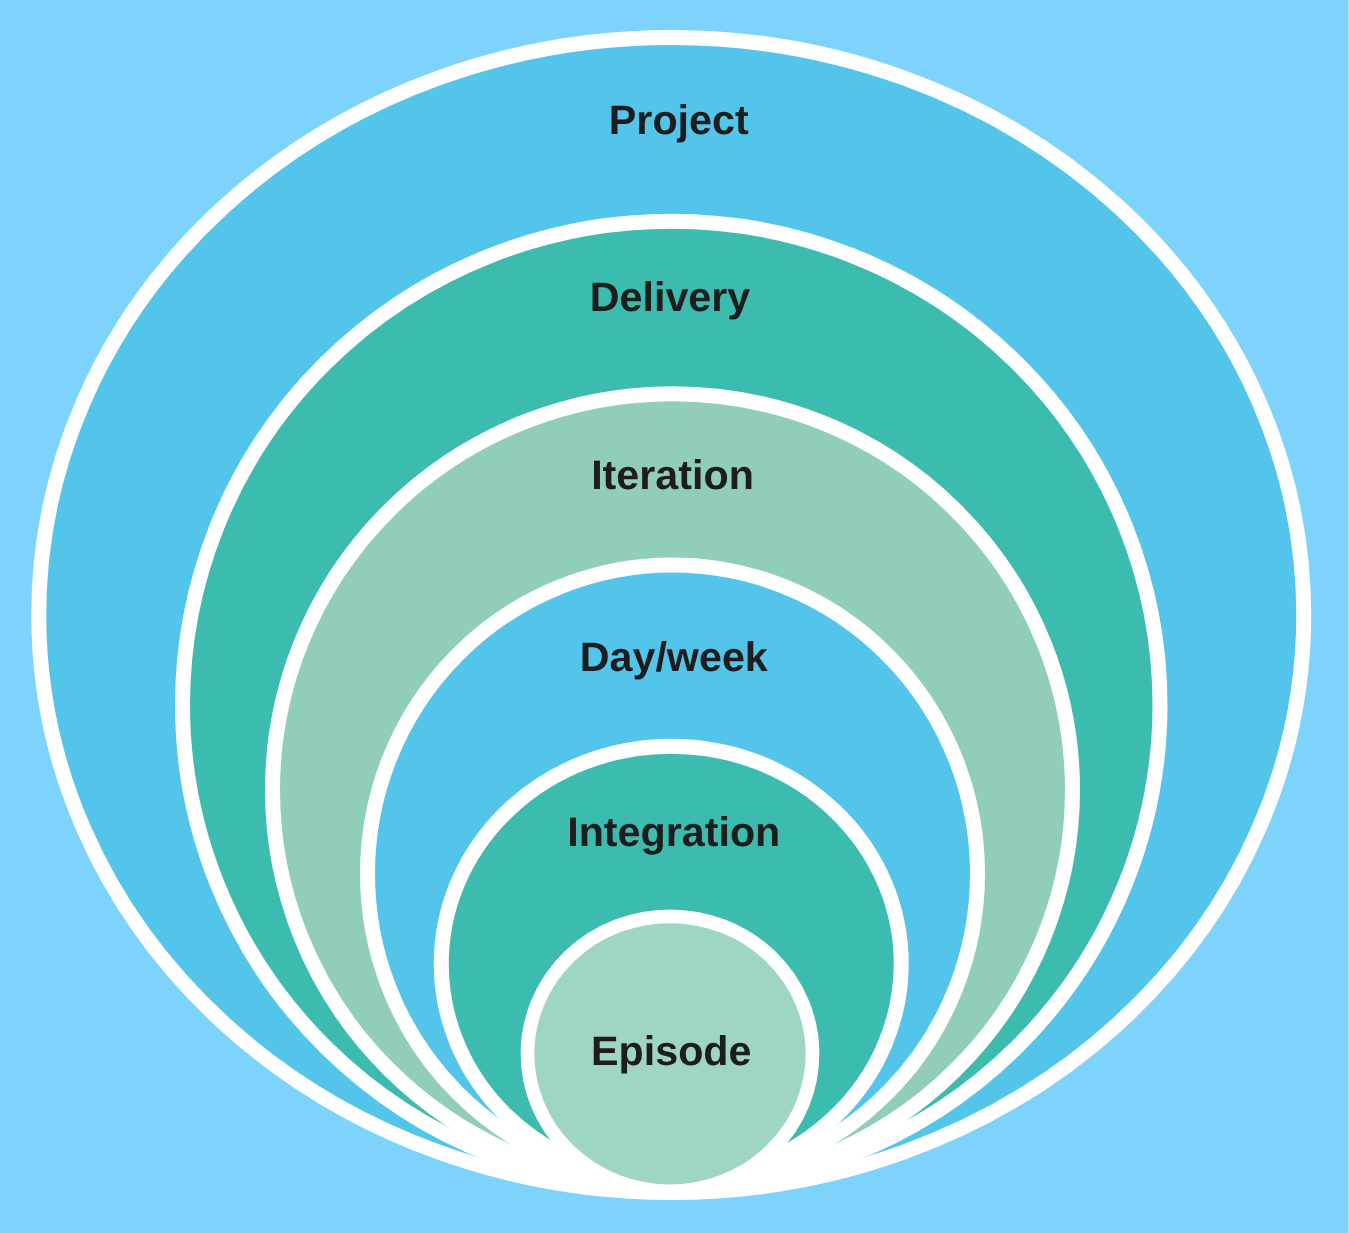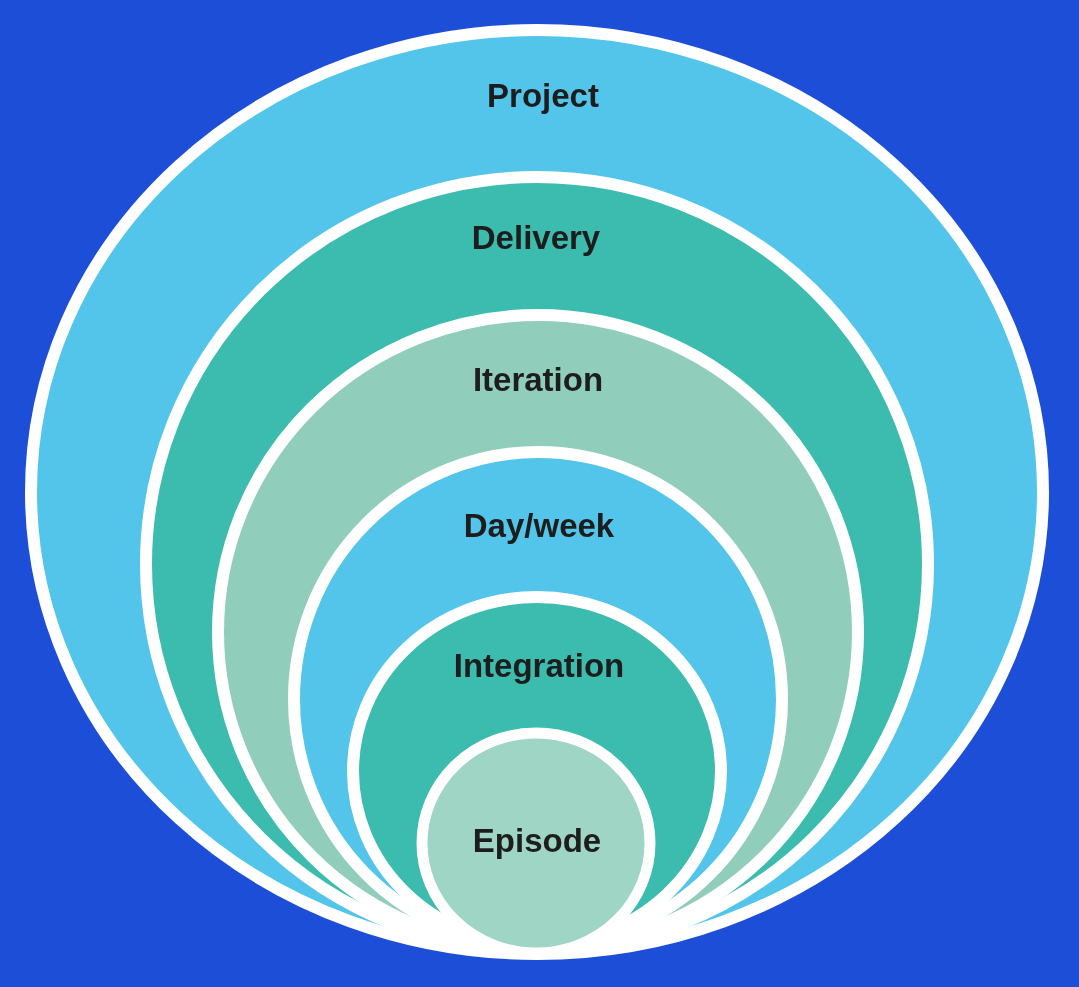--- a/index.html
+++ b/index.html
@@ -6,21 +6,21 @@
     margin: 0;
     padding: 0;
     background: #ffffff;
     font-family: "Liberation Sans", sans-serif;
   }
   .stage {
     position: relative;
     width: 1079px;
     height: 987px;
     margin: 0 auto;
-    background: #1d4ed8;
+    background: #7dd3fc;
     overflow: hidden;
   }
   .stage svg {
     display: block;
     width: 1079px;
     height: 987px;
   }
   .ring-label {
     font-family: "Liberation Sans", sans-serif;
     font-weight: bold;

